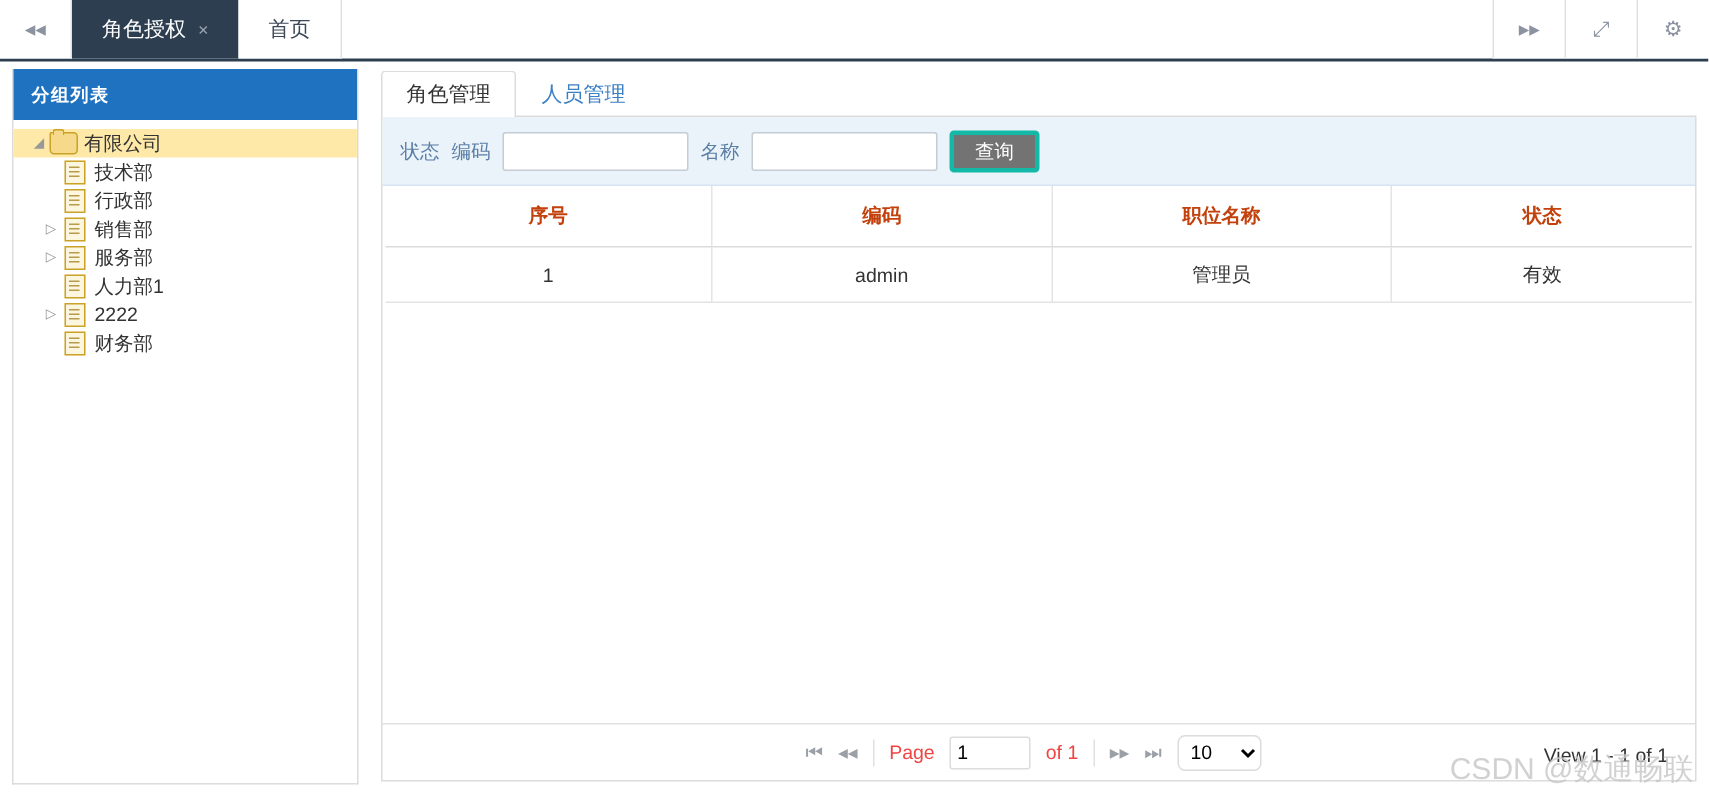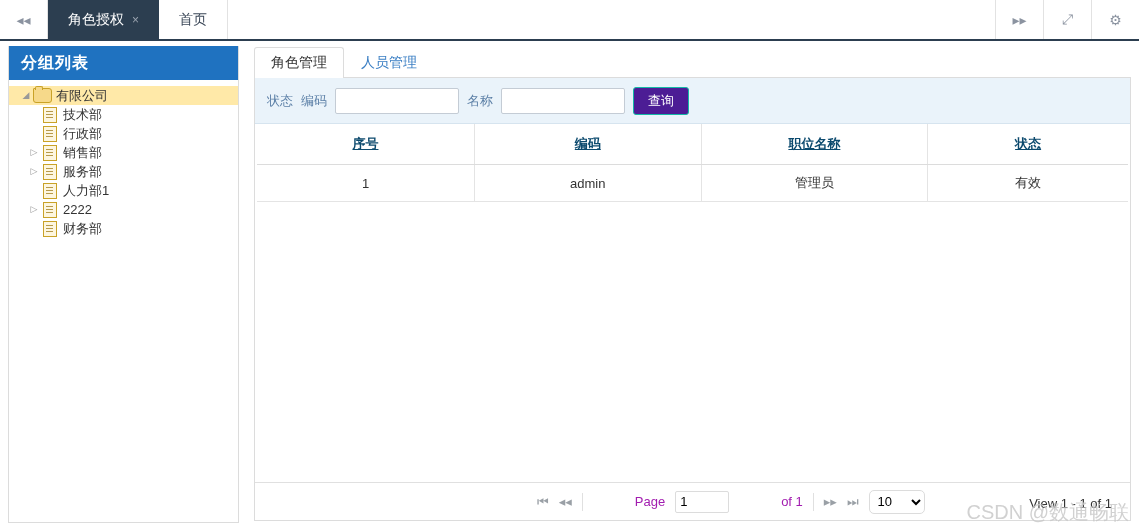--- a/index.html
+++ b/index.html
@@ -35,21 +35,21 @@
 
   
   .sidebar{
     position:absolute;left:8px;top:46px;width:231px;height:477px;
     background:#ffffff;border:1px solid #dcdcdc;border-top:none;
     box-sizing:border-box;
   }
   .sidebar-header{
     height:34px;background:#1f72c0;color:#fff;
     display:flex;align-items:center;padding-left:12px;
-    font-weight:bold;font-size:16px;letter-spacing:1px;
+    font-weight:bold;font-size:12px;letter-spacing:1px;
   }
   .tree{padding:6px 0 0 0;}
   .tree-node{
     display:flex;align-items:center;height:19px;font-size:13px;color:#333;
     cursor:pointer;padding-left:8px;white-space:nowrap;
   }
   .tree-node.root{background:#ffe9a8;padding-left:10px;}
   .tree-node .twisty{
     width:14px;display:inline-block;text-align:center;
     color:#999;font-size:9px;line-height:19px;
@@ -101,46 +101,46 @@
     height:26px;width:108px;border:1px solid #bfc9d4;border-radius:3px;
     background:#fff;font-size:13px;color:#333;padding:0 4px;
     font-family:"Liberation Sans","DejaVu Sans",sans-serif;
   }
   .finput{
     height:24px;width:112px;border:1px solid #c4ccd5;border-radius:2px;
     background:#fff;font-size:13px;padding:0 5px;
     font-family:"Liberation Sans","DejaVu Sans",sans-serif;
   }
   .btn-primary{
-    height:28px;padding:0 14px;background:#4c1d95;border:1px solid #14b8a6;
+    height:28px;padding:0 14px;background:#737373;border:3px solid #14b8a6;
     border-radius:3px;color:#fff;font-size:13px;cursor:pointer;
     font-family:"Liberation Sans","DejaVu Sans",sans-serif;
   }
   .grid{width:100%;border-collapse:collapse;table-layout:fixed;}
   .grid th{
-    height:38px;font-size:13px;font-weight:bold;color:#0c4a6e;
+    height:38px;font-size:13px;font-weight:bold;color:#c2410c;
     border-bottom:1px solid #dcdcdc;border-right:1px solid #e4e4e4;
-    background:#fff;text-align:center;text-decoration:underline;
+    background:#fff;text-align:center;
   }
   .grid td{
     height:34px;font-size:13px;color:#333;text-align:center;
     border-bottom:1px solid #e4e4e4;border-right:1px solid #e4e4e4;
   }
   .grid th:last-child,.grid td:last-child{border-right:none;}
   .gridwrap{padding:0 2px;}
   
   .pager{
     position:absolute;left:0;bottom:0;width:100%;height:38px;
     border-top:1px solid #e0e0e0;display:flex;align-items:center;
     box-sizing:border-box;padding:0 10px;
   }
   .pager-inner{display:flex;align-items:center;gap:10px;margin-left:272px;}
   .pg-icon{color:#9aa0a6;font-size:13px;cursor:pointer;}
   .pg-sep{width:1px;height:18px;background:#e0e0e0;}
-  .pg-text{font-size:13px;color:#a21caf;margin-left:42px;}
+  .pg-text{font-size:13px;color:#ef4444;}
   .pg-input{
     width:44px;height:20px;border:1px solid #dcdcdc;border-radius:2px;
     font-size:13px;text-align:left;padding:0 4px;
     font-family:"Liberation Sans","DejaVu Sans",sans-serif;
   }
   .pg-select{
     height:24px;width:56px;border:1px solid #dcdcdc;border-radius:5px;
     font-size:13px;background:#fff;padding:0 4px;
     font-family:"Liberation Sans","DejaVu Sans",sans-serif;
   }

